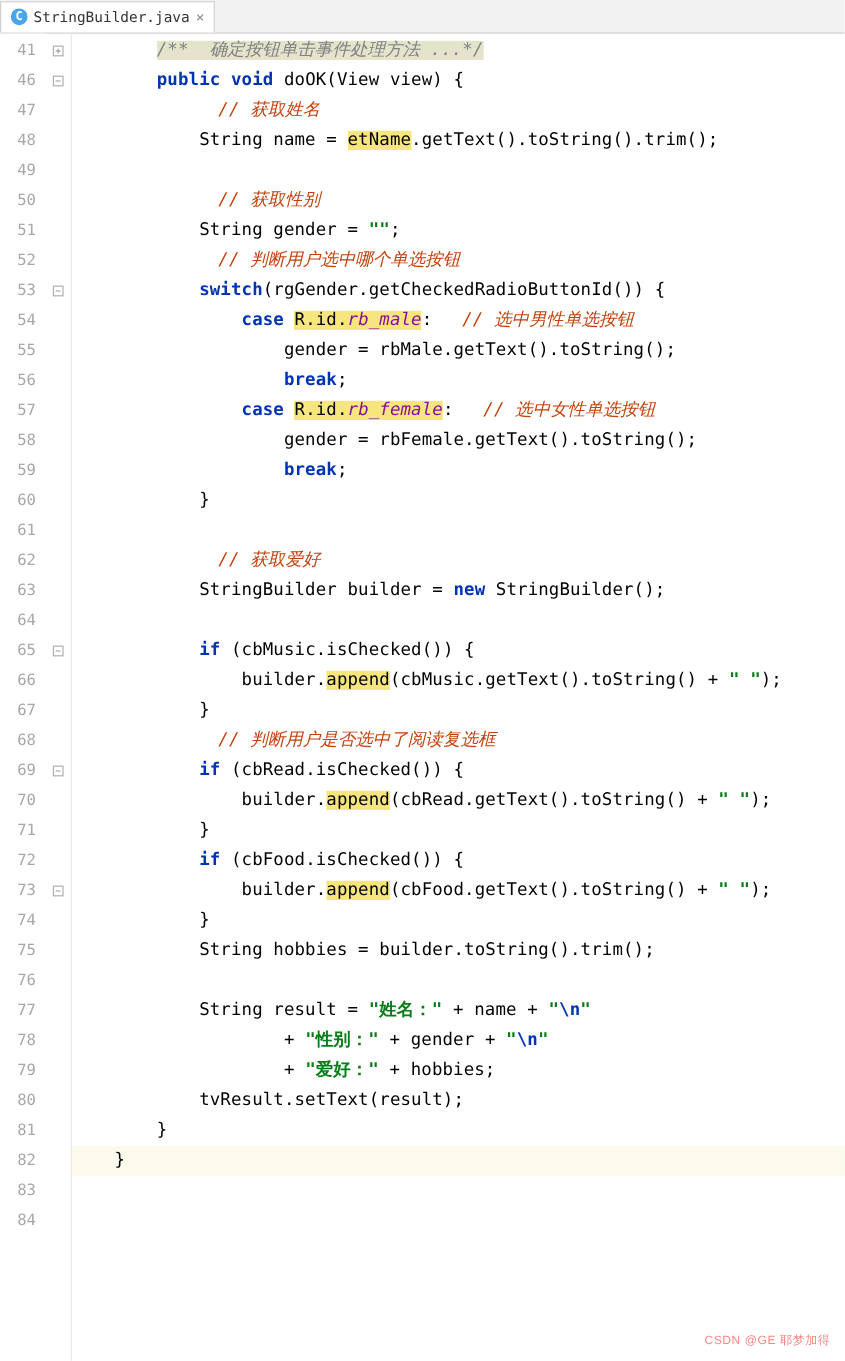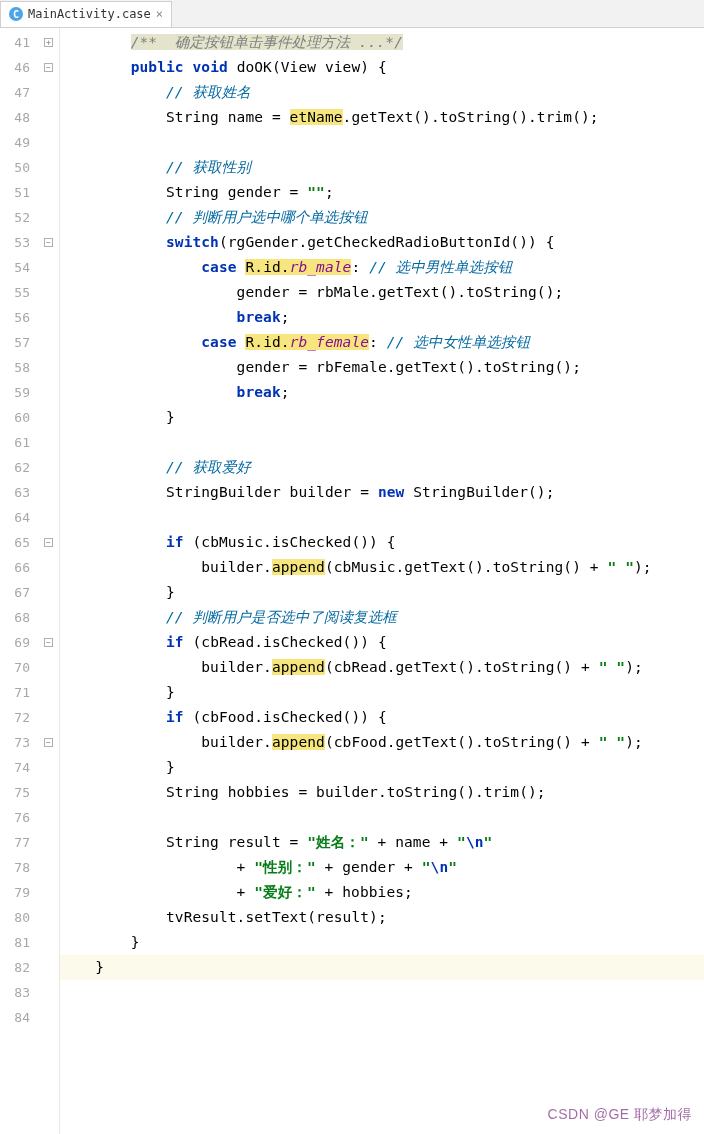--- a/index.html
+++ b/index.html
@@ -102,52 +102,52 @@
       position: relative;
     }
     .code-line {
       height: 25px;
       line-height: 25px;
       white-space: pre;
       font-size: 14.5px;
       letter-spacing: 0.1px;
     }
     .kw { color: #0033b3; font-weight: bold; }
-    .comment { color: #0369a1; font-style: italic; }
+    .comment { color: #c2410c; font-style: italic; margin-left: 16px; }
     .doc-comment { color: #808080; font-style: italic; }
     .str { color: #067d17; font-weight: bold; }
     .esc { color: #0033b3; font-weight: bold; }
     .field-italic { font-style: italic; color: #871094; }
     .underline { text-decoration-color: rgba(120,120,120,0.5); }
     .hl-yellow { background: #f7e67e; }
     .hl-comment { background: #e4e4cc; }
     .current-line {
       background: #fcfaeb;
     }
     .caret-highlight {
       background: #fcfaeb;
     }
     .watermark {
       position: absolute;
       bottom: 10px;
       right: 12px;
-      color: #701a75;
+      color: #ef4444;
       font-family: sans-serif;
-      font-size: 14px;
+      font-size: 10px;
       opacity: 0.65;
       letter-spacing: 0.5px;
     }
   </style>
 </head>
 <body>
 
 <div class="tab-bar">
   <div class="tab">
     <span class="tab-icon">C</span>
-    <span>MainActivity.case</span>
+    <span>StringBuilder.java</span>
     <span class="tab-close">×</span>
   </div>
 </div>
 
 <div class="editor-area">
   <div class="gutter" id="gutter">
       <div class="line-number">41</div>
       <div class="line-number">46</div>
       <div class="line-number">47</div>
       <div class="line-number">48</div>

